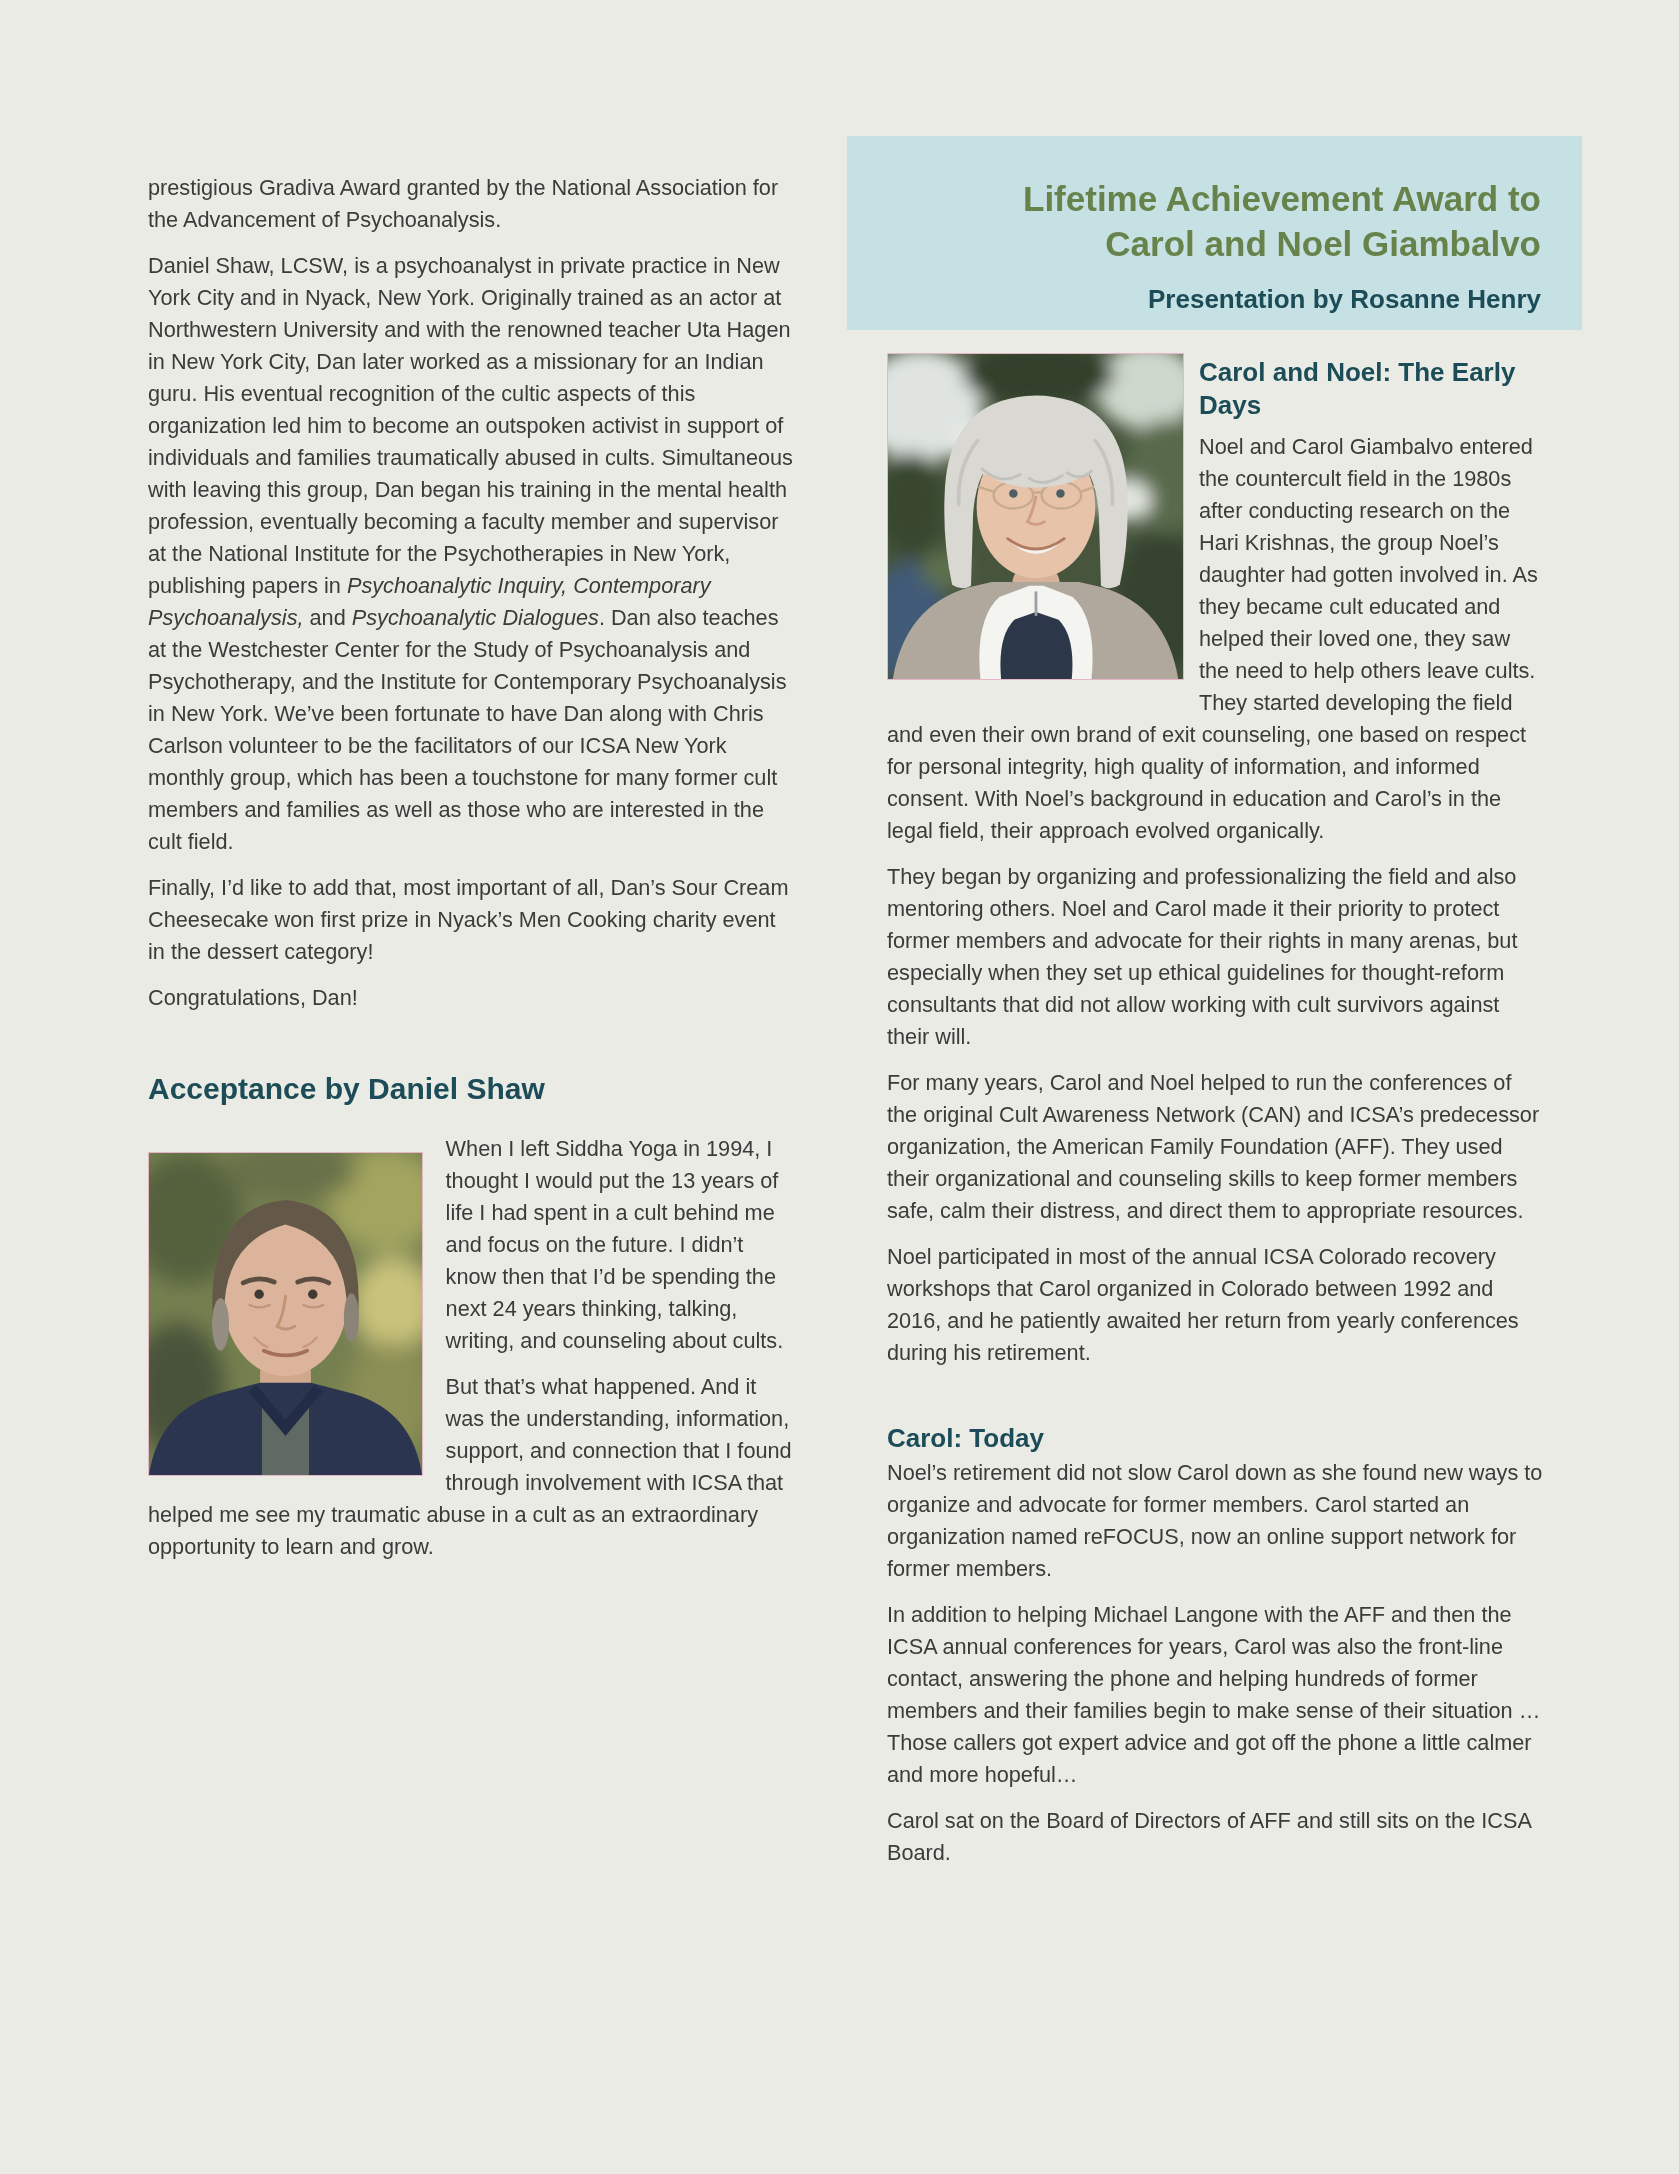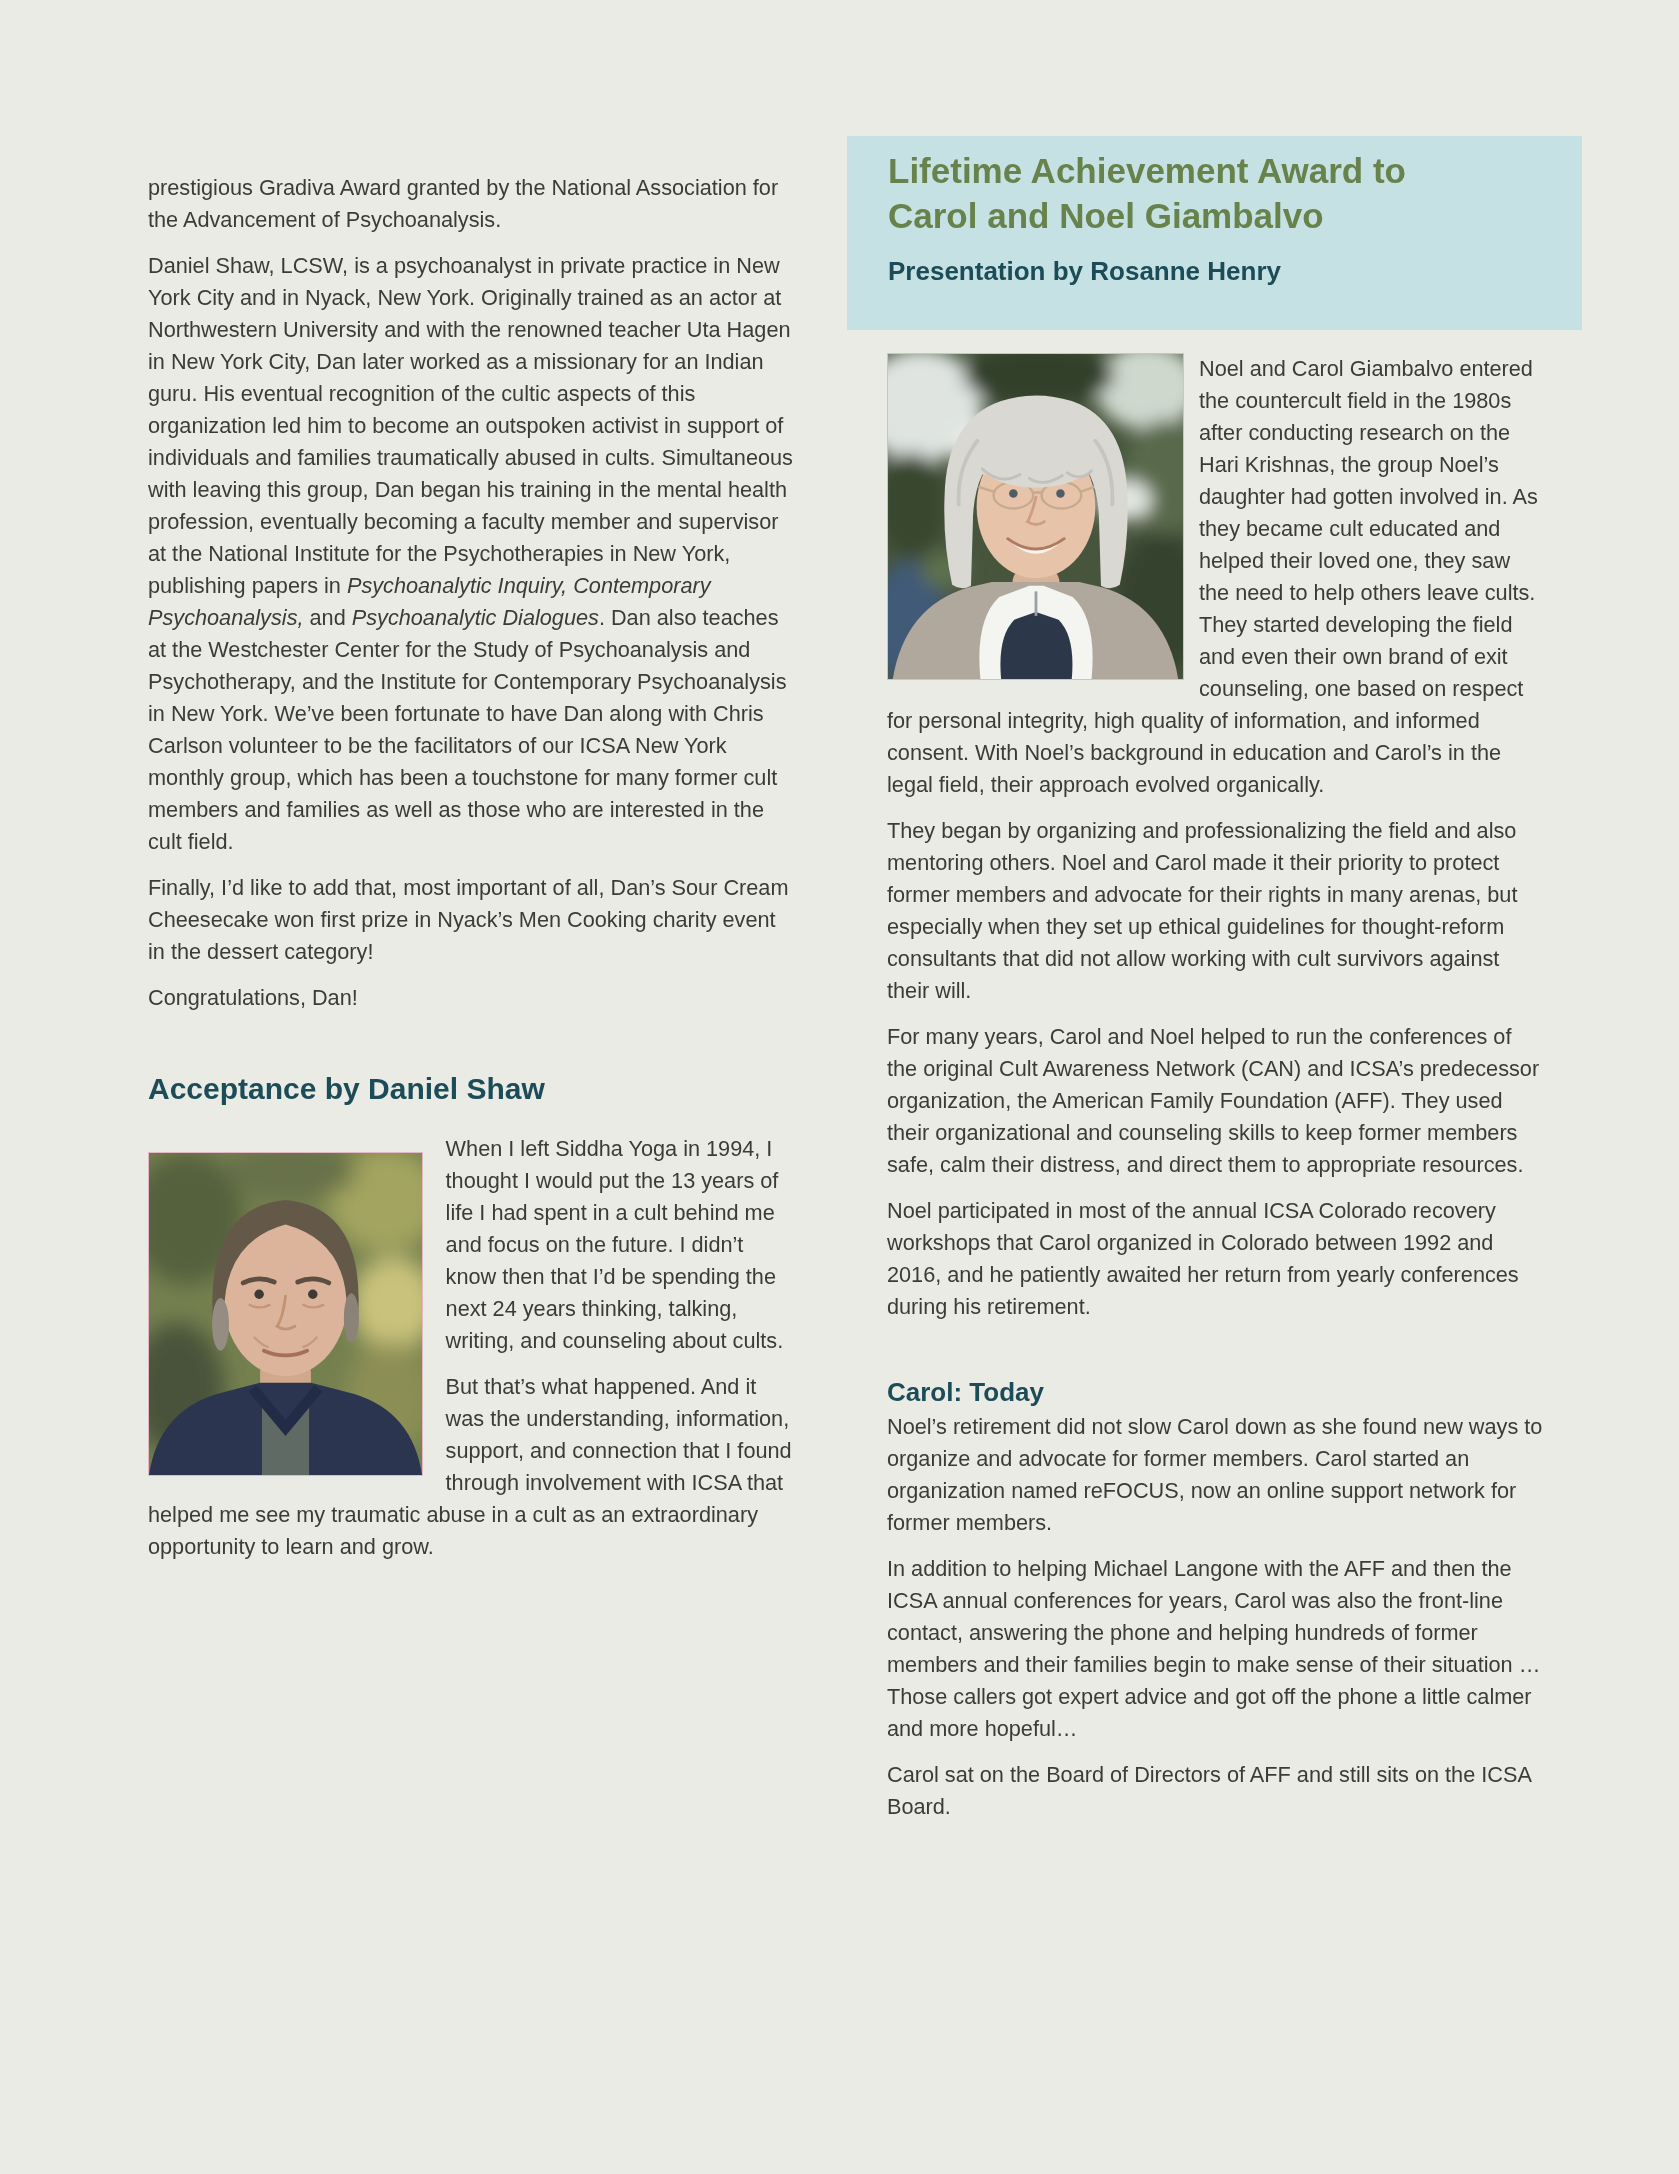--- a/index.html
+++ b/index.html
@@ -11,21 +11,21 @@
   .col-left{position:absolute;left:148px;top:172px;width:650px;}
   .col-right{position:absolute;left:887px;top:353px;width:659px;}
   .col-left p,.col-right p{
     font-size:21.7px;line-height:32px;color:#3b3c39;margin:0 0 14px;
     text-align:left;
   }
   .col-left p i,.col-right p i{font-style:italic;}
   
   .header-box{
     position:absolute;left:847px;top:136px;width:735px;height:194px;
-    background:#c6e1e3;box-sizing:border-box;padding:12px 41px 0;
+    background:#c6e1e3;box-sizing:border-box;padding:40px 41px 0;text-align:right;
   }
   .award-title{
     font-size:35px;line-height:45px;font-weight:bold;color:#67824b;margin:0;
   }
   .award-subtitle{
     font-size:26px;line-height:32px;font-weight:bold;color:#1b4c57;margin:17px 0 0;
   }
   
   .subhead{
     font-size:26px;line-height:33px;font-weight:bold;color:#1b4c57;margin:2.8px 0 9.4px;
@@ -150,20 +150,21 @@
         <ellipse cx="157" cy="100" rx="70" ry="42" fill="#d9d8d3"></ellipse>
         <path d="M100 122 Q120 140 140 128 M150 132 Q165 142 185 129 M190 126 Q205 136 216 124" stroke="#c2c1bc" stroke-width="3" fill="none" stroke-linecap="round"></path>
         <path d="M75 160 Q73 120 95 92 M238 160 Q240 118 220 92" stroke="#c6c5c0" stroke-width="4" fill="none" stroke-linecap="round"></path>
         <path d="M5 345 Q18 268 85 248 L110 242 L203 242 L228 248 Q295 268 308 345 Z" fill="#b1a89d"></path>
         <path d="M98 345 Q92 282 118 258 L150 246 L165 246 L196 258 Q222 282 216 345 Z" fill="#f4f4f1"></path>
         <path d="M120 345 Q116 300 134 282 L157 274 L181 282 Q199 300 195 345 Z" fill="#2c3849"></path>
         <line x1="157" y1="252" x2="157" y2="278" stroke="#9aa0a6" stroke-width="3"></line>
       </svg>
     </span>
 
+    <h3 class="subhead">Carol and Noel: The Early Days</h3>
     <p>Noel and Carol Giambalvo entered the countercult field in the 1980s after conducting research on the Hari Krishnas, the group Noel’s daughter had gotten involved in. As they became cult educated and helped their loved one, they saw the need to help others leave cults. They started developing the field and even their own brand of exit counseling, one based on respect for personal integrity, high quality of information, and informed consent. With Noel’s background in education and Carol’s in the legal field, their approach evolved organically.</p>
     <p>They began by organizing and professionalizing the field and also mentoring others. Noel and Carol made it their priority to protect former members and advocate for their rights in many arenas, but especially when they set up ethical guidelines for thought-reform consultants that did not allow working with cult survivors against their will.</p>
     <p>For many years, Carol and Noel helped to run the conferences of the original Cult Awareness Network (CAN) and ICSA’s predecessor organization, the American Family Foundation (AFF). They used their organizational and counseling skills to keep former members safe, calm their distress, and direct them to appropriate resources.</p>
     <p>Noel participated in most of the annual ICSA Colorado recovery workshops that Carol organized in Colorado between 1992 and 2016, and he patiently awaited her return from yearly conferences during his retirement.</p>
 
     <h3 class="subhead today">Carol: Today</h3>
     <p>Noel’s retirement did not slow Carol down as she found new ways to organize and advocate for former members. Carol started an organization named reFOCUS, now an online support network for former members.</p>
     <p>In addition to helping Michael Langone with the AFF and then the ICSA annual conferences for years, Carol was also the front-line contact, answering the phone and helping hundreds of former members and their families begin to make sense of their situation …Those callers got expert advice and got off the phone a little calmer and more hopeful…</p>
     <p>Carol sat on the Board of Directors of AFF and still sits on the ICSA Board.</p>
   </div>

